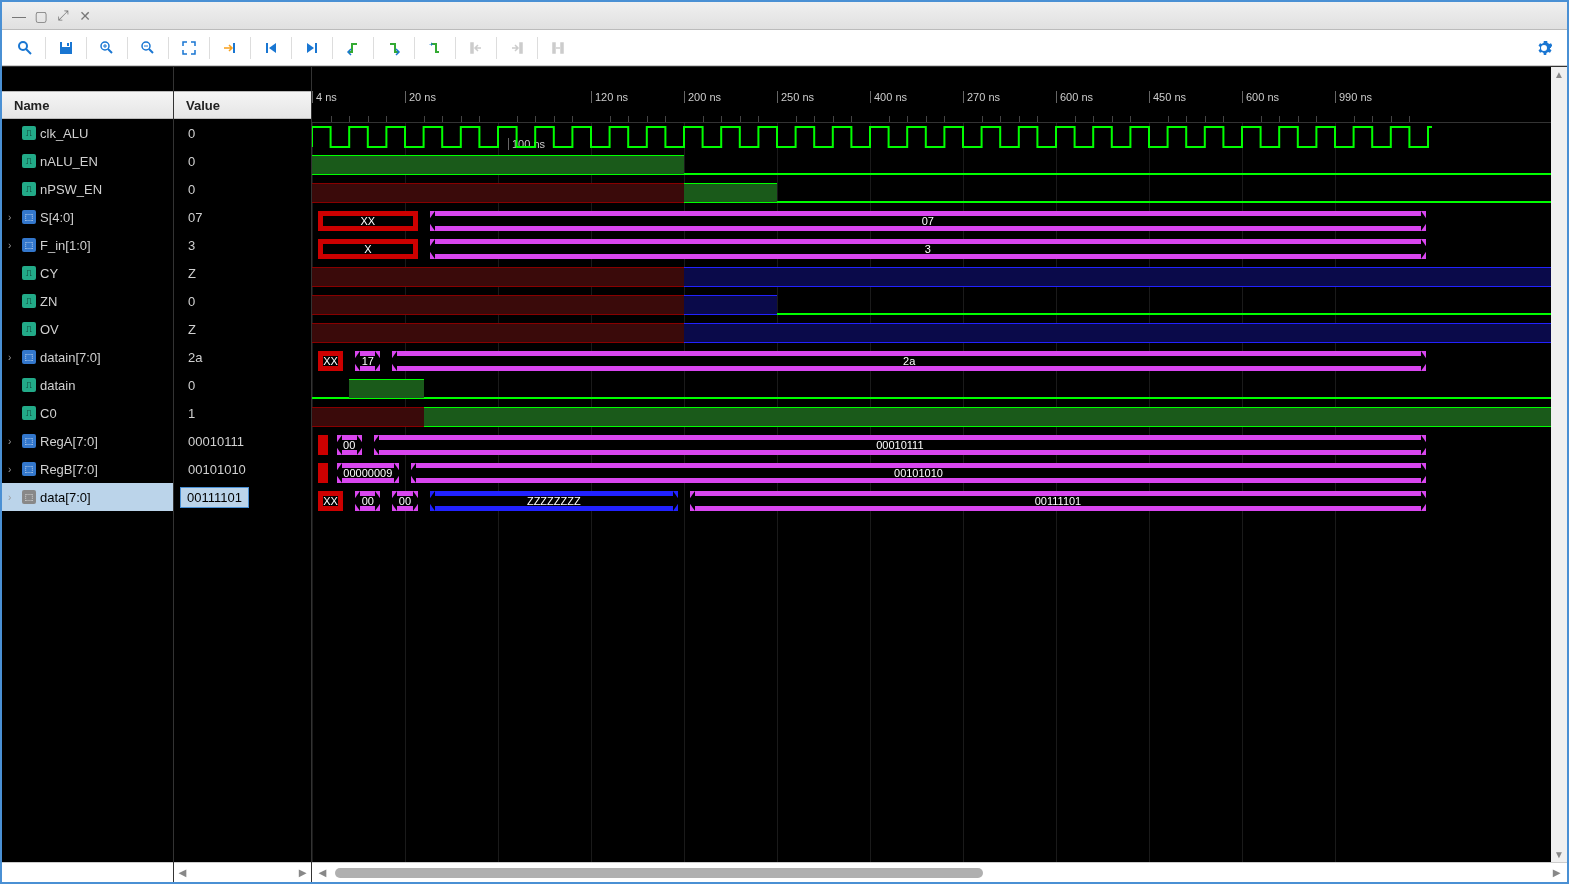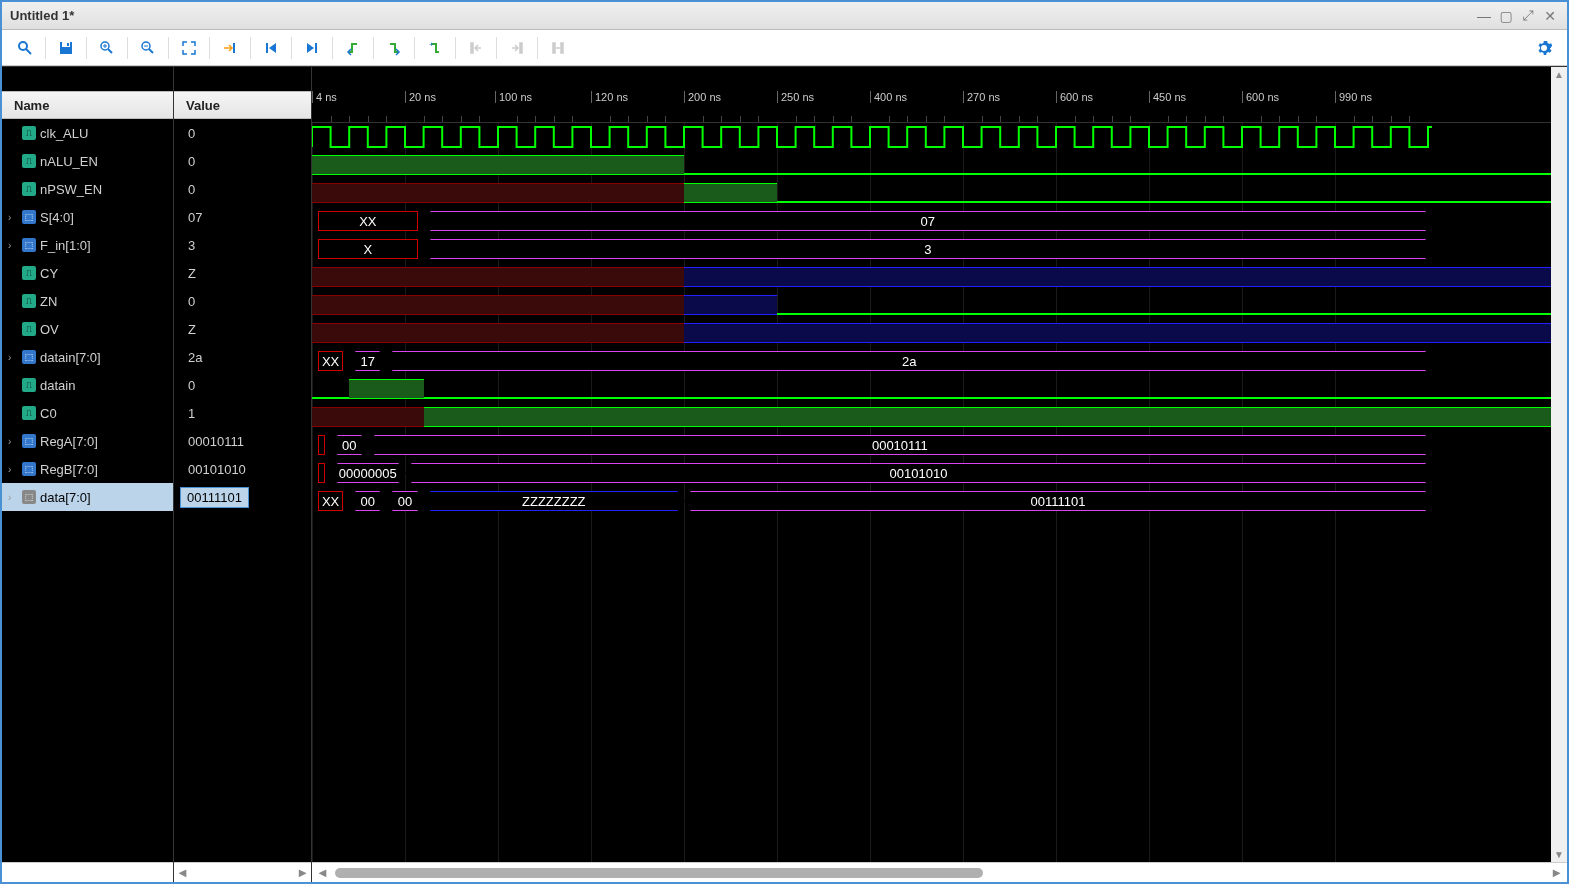--- a/index.html
+++ b/index.html
@@ -41,21 +41,21 @@
 .value-cell.selected { background: #bbd4ea; color: #000; border: 1px solid #4a90d4; }
 
 .ruler { height: 32px; background: #000; border-bottom: 1px solid #333; position: relative; color: #ccc; font-size: 11px; }
 .ruler-tick { position: absolute; top: 0; border-left: 1px solid #666; height: 12px; padding-left: 3px; }
 .ruler-minor { position: absolute; bottom: 0; width: 1px; height: 6px; background: #444; }
 
 .wave-area { flex: 1; position: relative; overflow: hidden; }
 .grid-line { position: absolute; top: 0; bottom: 0; width: 1px; background: #1a1a1a; }
 .wave-row { position: absolute; left: 0; right: 0; height: 28px; }
 
-.hex { position: absolute; top: 4px; height: 20px; border: 1px solid #d946ef; background: #000; display: flex; align-items: center; justify-content: center; color: #fff; font-size: 13px; z-index: 2; }
+.hex { position: absolute; top: 4px; height: 20px; border: 5px solid #d946ef; background: #000; display: flex; align-items: center; justify-content: center; color: #fff; font-size: 11px; z-index: 2; }
 .hex::before, .hex::after { content: ''; position: absolute; width: 0; height: 0; border-top: 10px solid transparent; border-bottom: 10px solid transparent; }
 .hex::before { left: -7px; border-right: 7px solid #000; }
 .hex::after { right: -7px; border-left: 7px solid #000; }
 .hex.red { border-color: #c00; }
 .hex.red::before { border-right-color: transparent; }
 .hex.red::after { border-left-color: transparent; }
 .hex.blue { border-color: #22f; }
 
 .bar { position: absolute; height: 20px; top: 4px; }
 .bar.green-fill { background: #1a5a1a; border-top: 1px solid #0f0; border-bottom: 1px solid #0f0; }
@@ -69,21 +69,20 @@
 .scroll-thumb { height: 10px; background: #b0b0b0; border-radius: 5px; }
 .vscroll { position: absolute; right: 0; top: 0; bottom: 20px; width: 16px; background: #f0f0f0; display: flex; flex-direction: column; align-items: center; justify-content: space-between; padding: 2px 0; }
 .vscroll span { color: #888; font-size: 10px; cursor: pointer; }
 </style>
 </head>
 <body>
 
 <div class="window">
 
   <div class="title-bar">
-    <span class="title">Untitled 1*</span>
     <div class="window-controls">
       <span>—</span>
       <span>▢</span>
       <span>⤢</span>
       <span>✕</span>
     </div>
   </div>
 
   <div class="toolbar">
     <div class="tool-btn">
@@ -333,21 +332,21 @@
           <div class="ruler-tick" style="left: 0px;">4 ns</div>
           <div class="ruler-minor" style="left: 18.6px;"></div>
           <div class="ruler-minor" style="left: 37.2px;"></div>
           <div class="ruler-minor" style="left: 55.8px;"></div>
           <div class="ruler-minor" style="left: 74.4px;"></div>
           <div class="ruler-tick" style="left: 93px;">20 ns</div>
           <div class="ruler-minor" style="left: 111.6px;"></div>
           <div class="ruler-minor" style="left: 130.2px;"></div>
           <div class="ruler-minor" style="left: 148.8px;"></div>
           <div class="ruler-minor" style="left: 167.4px;"></div>
-          <div class="ruler-tick" style="left: 183px;">100 ns</div>
+          <div class="ruler-tick" style="left: 196px; margin-top: 47px;">100 ns</div>
           <div class="ruler-minor" style="left: 204.6px;"></div>
           <div class="ruler-minor" style="left: 223.2px;"></div>
           <div class="ruler-minor" style="left: 241.8px;"></div>
           <div class="ruler-minor" style="left: 260.4px;"></div>
           <div class="ruler-tick" style="left: 279px;">120 ns</div>
           <div class="ruler-minor" style="left: 297.6px;"></div>
           <div class="ruler-minor" style="left: 316.2px;"></div>
           <div class="ruler-minor" style="left: 334.8px;"></div>
           <div class="ruler-minor" style="left: 353.4px;"></div>
           <div class="ruler-tick" style="left: 372px;">200 ns</div>
@@ -453,21 +452,21 @@
             <div class="bar dark-red" style="left:0;width:111.60000000000001px"></div>
             <div class="bar green-fill" style="left:111.60000000000001px;right:0"></div>
           </div>
           <div class="wave-row" style="top: 308px;">
             <div class="hex red" style="left:6px;width:6.600000000000001px"></div>
             <div class="hex " style="left:24.6px;width:25.200000000000003px">00</div>
             <div class="hex " style="left:61.800000000000004px;width:1052.2px">00010111</div>
           </div>
           <div class="wave-row" style="top: 336px;">
             <div class="hex red" style="left:6px;width:6.600000000000001px"></div>
-            <div class="hex " style="left:24.6px;width:62.400000000000006px">00000005</div>
+            <div class="hex " style="left:24.6px;width:62.400000000000006px">00000009</div>
             <div class="hex " style="left:99px;width:1015px">00101010</div>
           </div>
           <div class="wave-row" style="top: 364px;">
             <div class="hex red" style="left:6px;width:25.200000000000003px">XX</div>
             <div class="hex " style="left:43.2px;width:25.200000000000003px">00</div>
             <div class="hex " style="left:80.4px;width:25.200000000000003px">00</div>
             <div class="hex blue" style="left:117.60000000000001px;width:248.40000000000003px">ZZZZZZZZ</div>
             <div class="hex " style="left:378px;width:736px">00111101</div>
           </div>
         </div>

